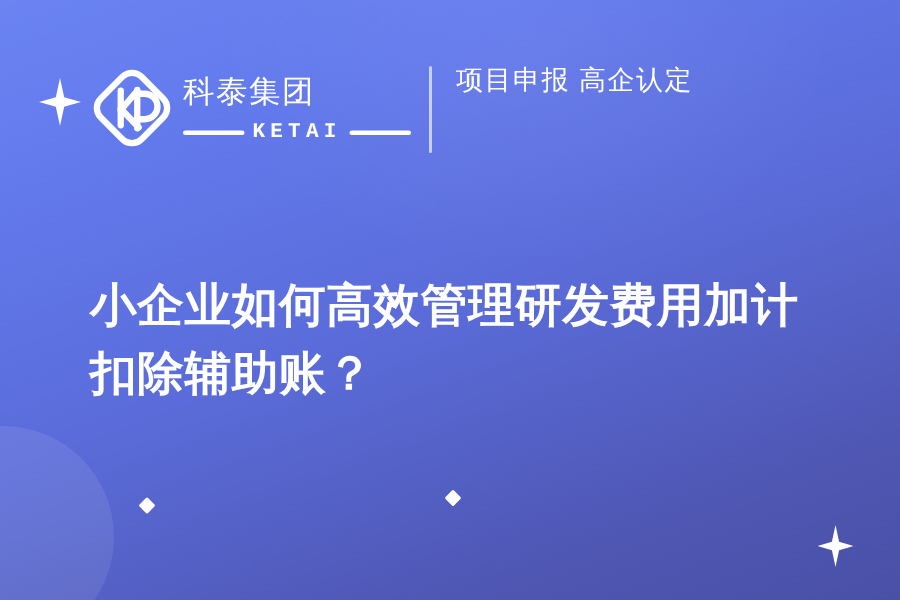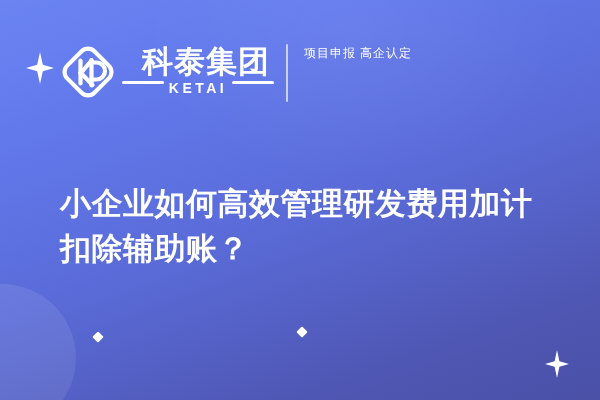--- a/index.html
+++ b/index.html
@@ -89,31 +89,32 @@
     height: 60px;
   }
   .logo-text {
     position: absolute;
     left: 122px;
     top: 12px;
     width: 152px;
     color: #ffffff;
   }
   .logo-cn {
-    font-size: 31px;
-    font-weight: 700;
+    font-size: 21px;
+    font-weight: 400;
     letter-spacing: 1px;
     line-height: 32px;
     white-space: nowrap;
-    margin-left: 20px;
   }
   .logo-en-row {
     display: flex;
+    align-items: center;
     gap: 5px;
     margin-top: 3px;
+    font-family: Liberation Mono, monospace;
   }
   .logo-en-rule {
     flex: 1 1 auto;
     height: 3px;
     background: #ffffff;
     border-radius: 2px;
   }
   .logo-en {
     font-size: 14px;
     font-weight: 700;
@@ -139,27 +140,26 @@
     color: #ffffff;
   }
   .tagline-main {
     font-size: 27px;
     font-weight: 400;
     letter-spacing: 1px;
     line-height: 34px;
     white-space: nowrap;
   }
   .tagline-sub {
-    font-size: 12px;
+    font-size: 18px;
     font-weight: 400;
     letter-spacing: 1px;
     line-height: 26px;
     margin-top: 2px;
     white-space: nowrap;
-    font-family: Liberation Serif, serif;
   }
 
   
   .title {
     position: absolute;
     left: 60px;
     top: 160px;
     width: 500px;
     color: #ffffff;
     font-size: 31px;

